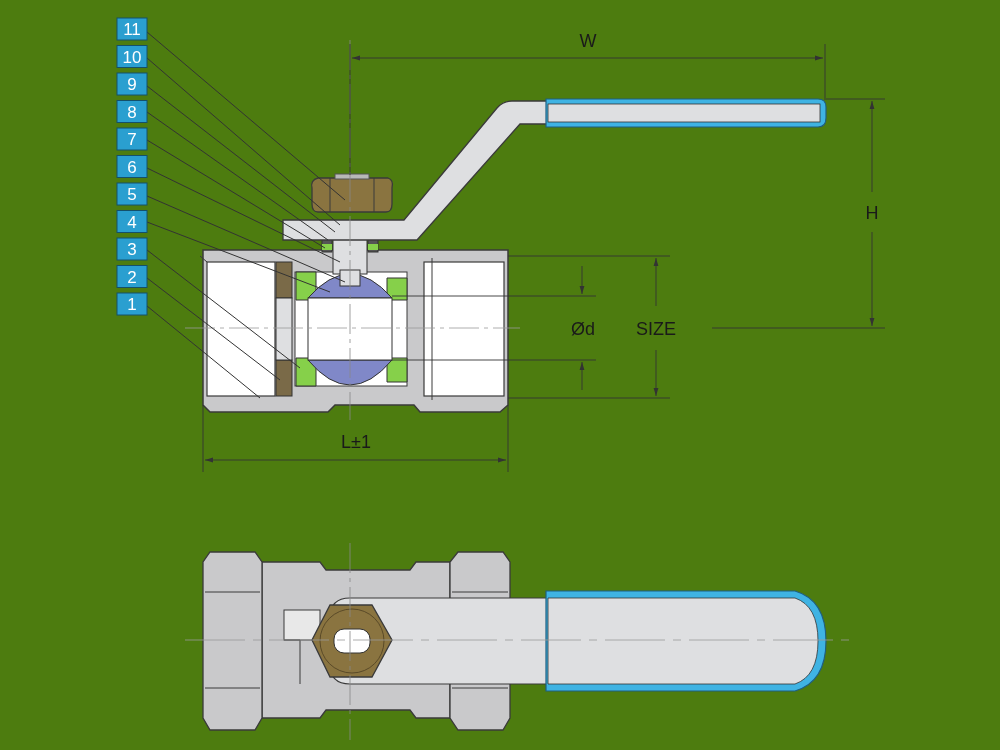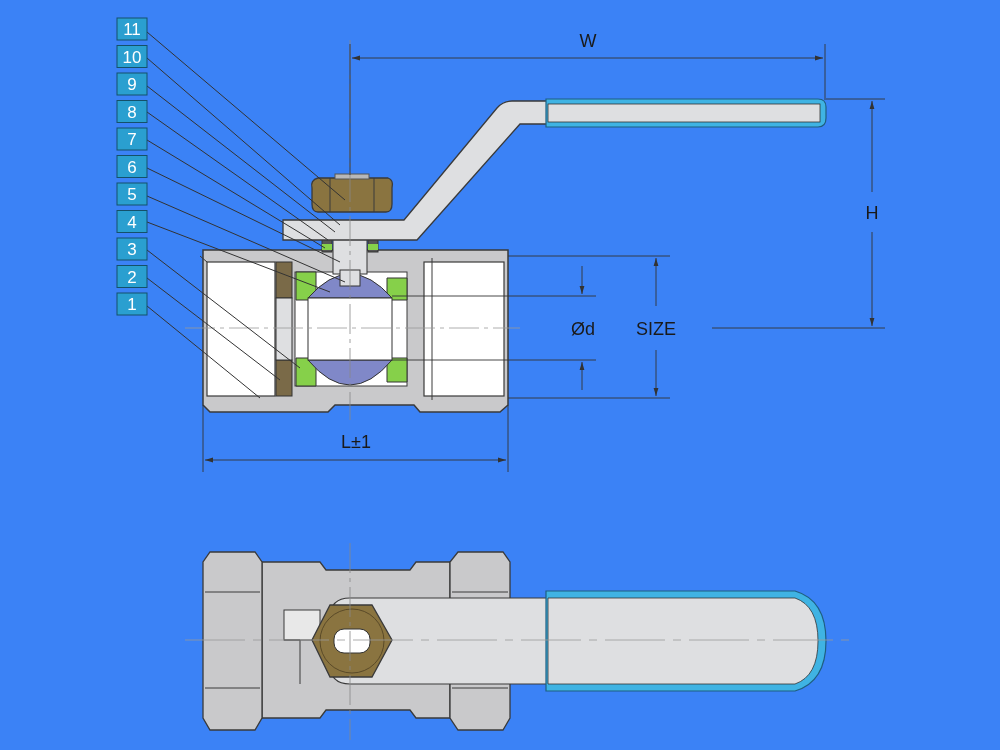--- a/index.html
+++ b/index.html
@@ -1,16 +1,16 @@
 <!DOCTYPE html>
 <html><head>
 <meta charset="utf-8">
 <style>
   html, body { margin: 0; padding: 0; background: #ffffff; }
-  #canvas { position: relative; width: 1000px; height: 750px; overflow: hidden; background: #3b82f6; }
+  #canvas { position: relative; width: 1000px; height: 750px; overflow: hidden; background: #4d7c0f; }
   svg { position: absolute; left: 0; top: 0; }
   .lbl { font-family: "Liberation Sans", sans-serif; fill: #1a1a1a; }
   .callout-num { font-family: "Liberation Sans", sans-serif; fill: #ffffff; font-size: 17px; }
 </style>
 </head>
 <body>
 
 <div id="canvas">
 <svg width="1000" height="750" viewBox="0 0 1000 750">
   <defs>

